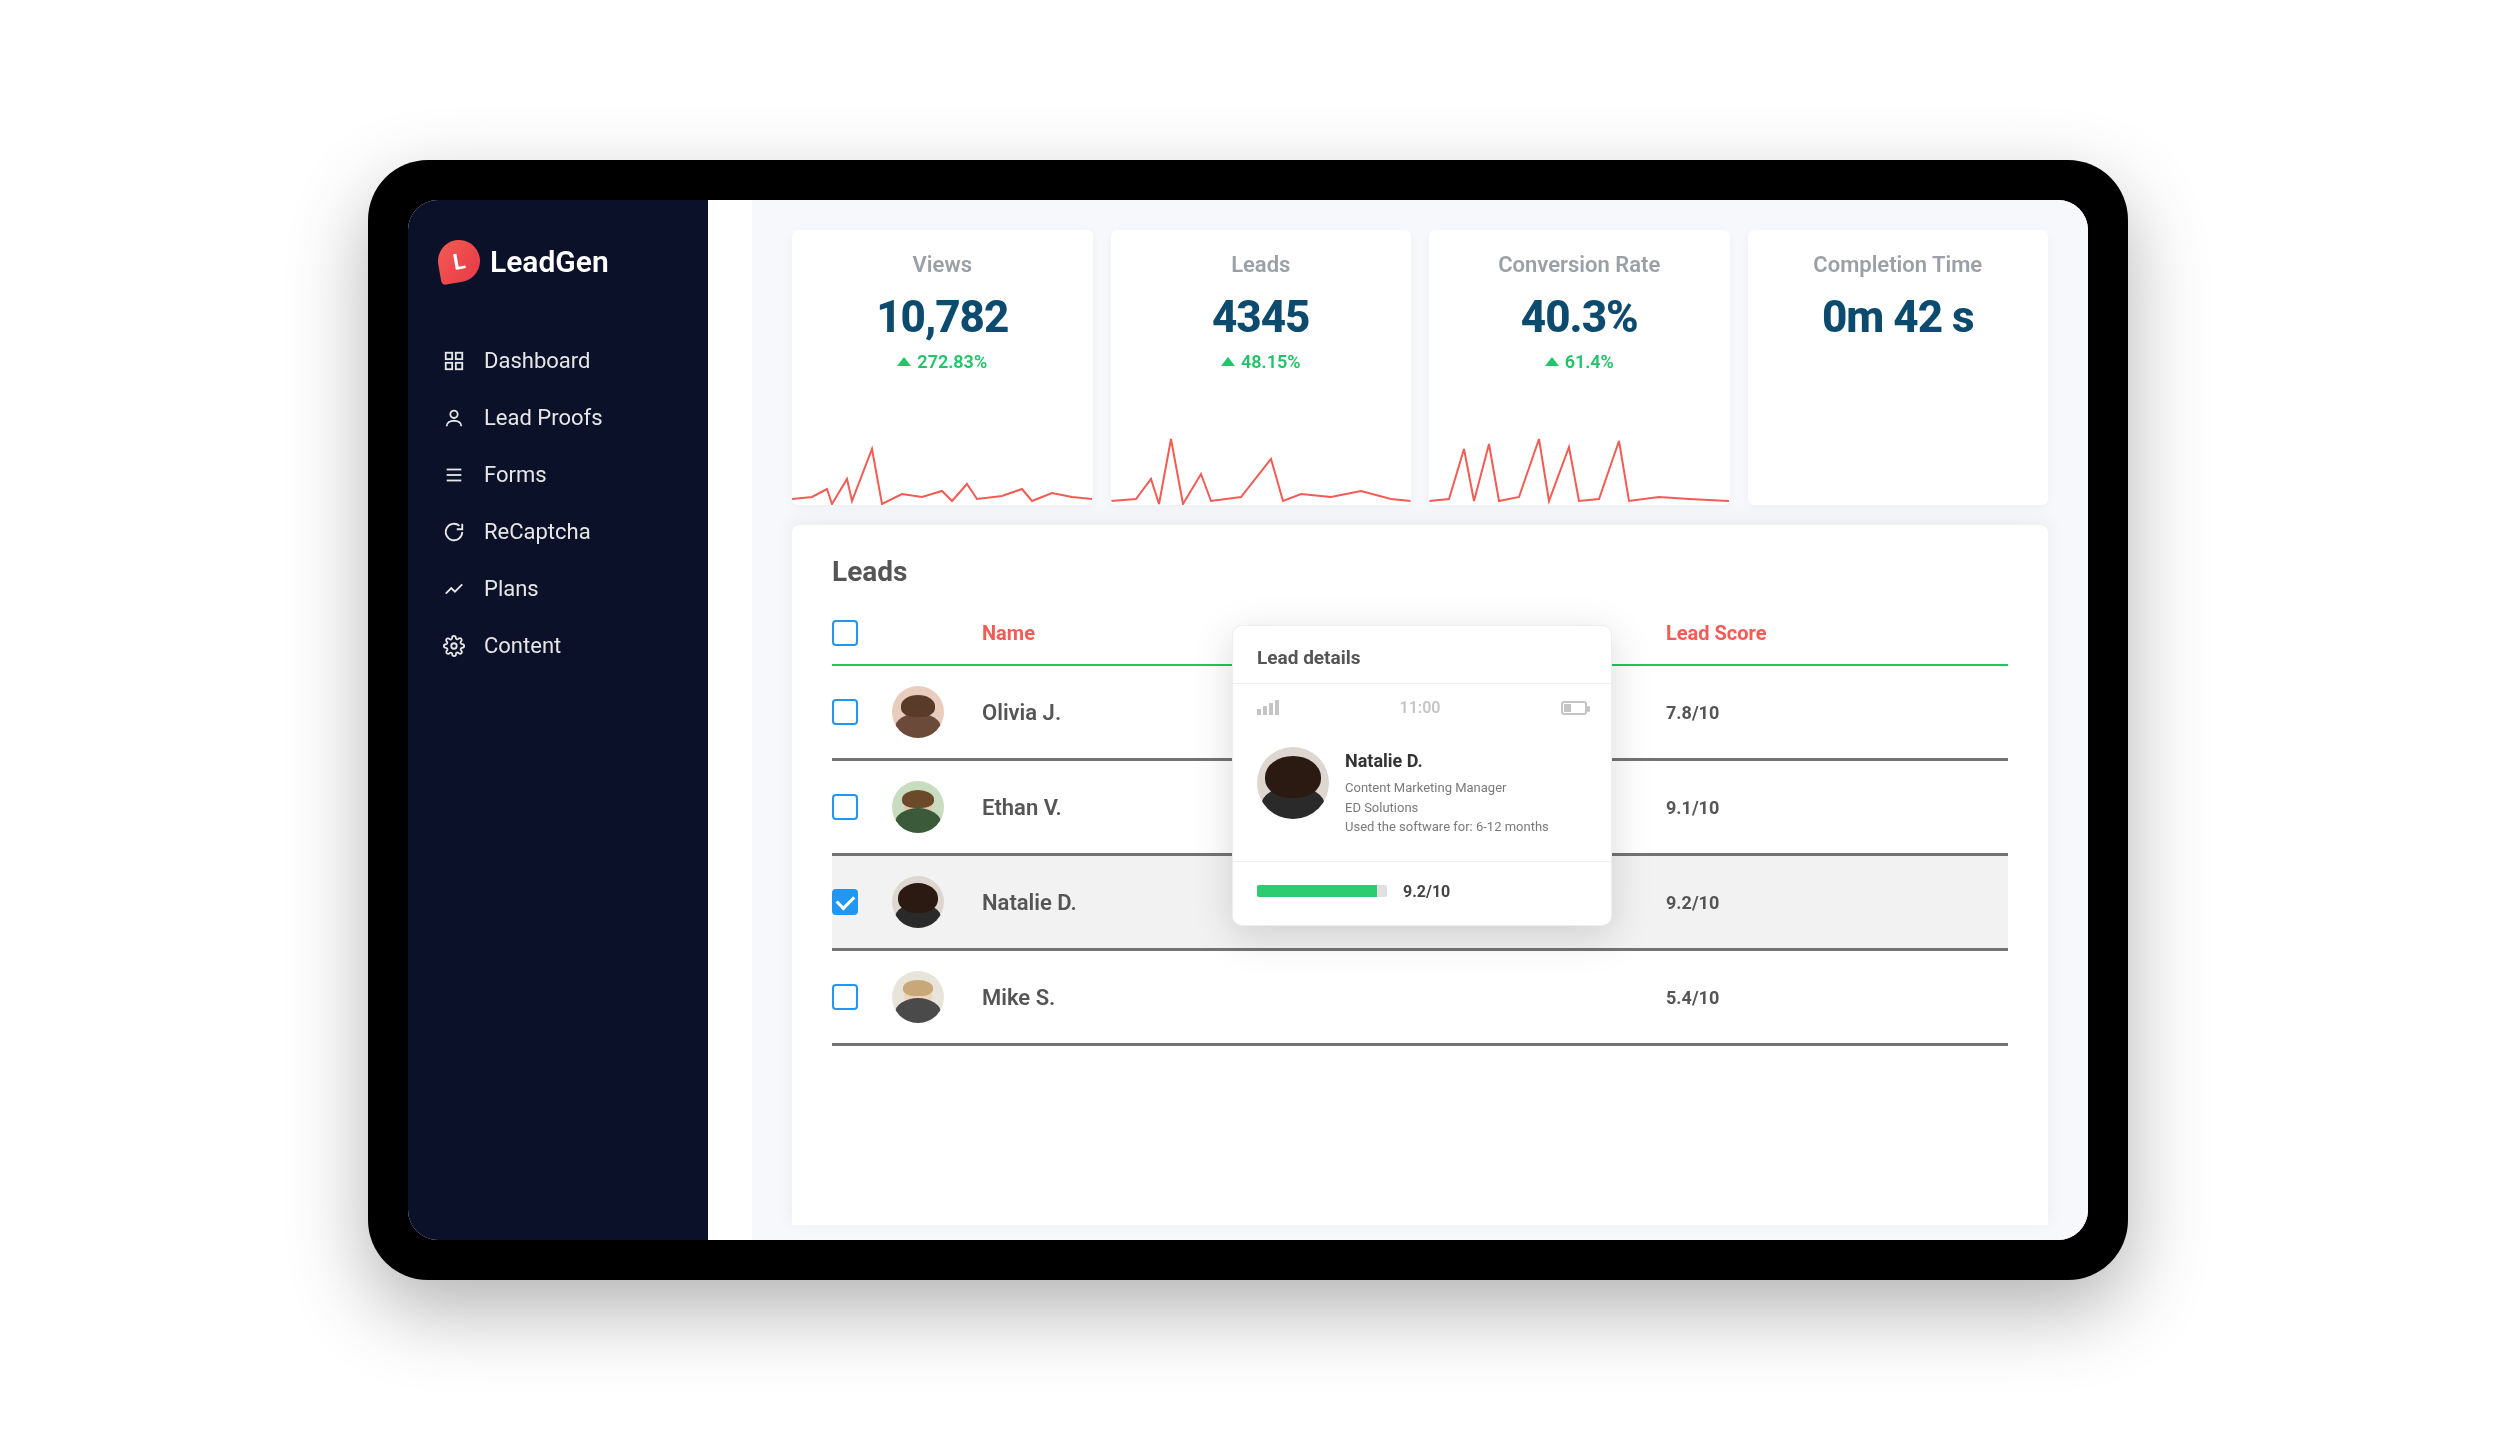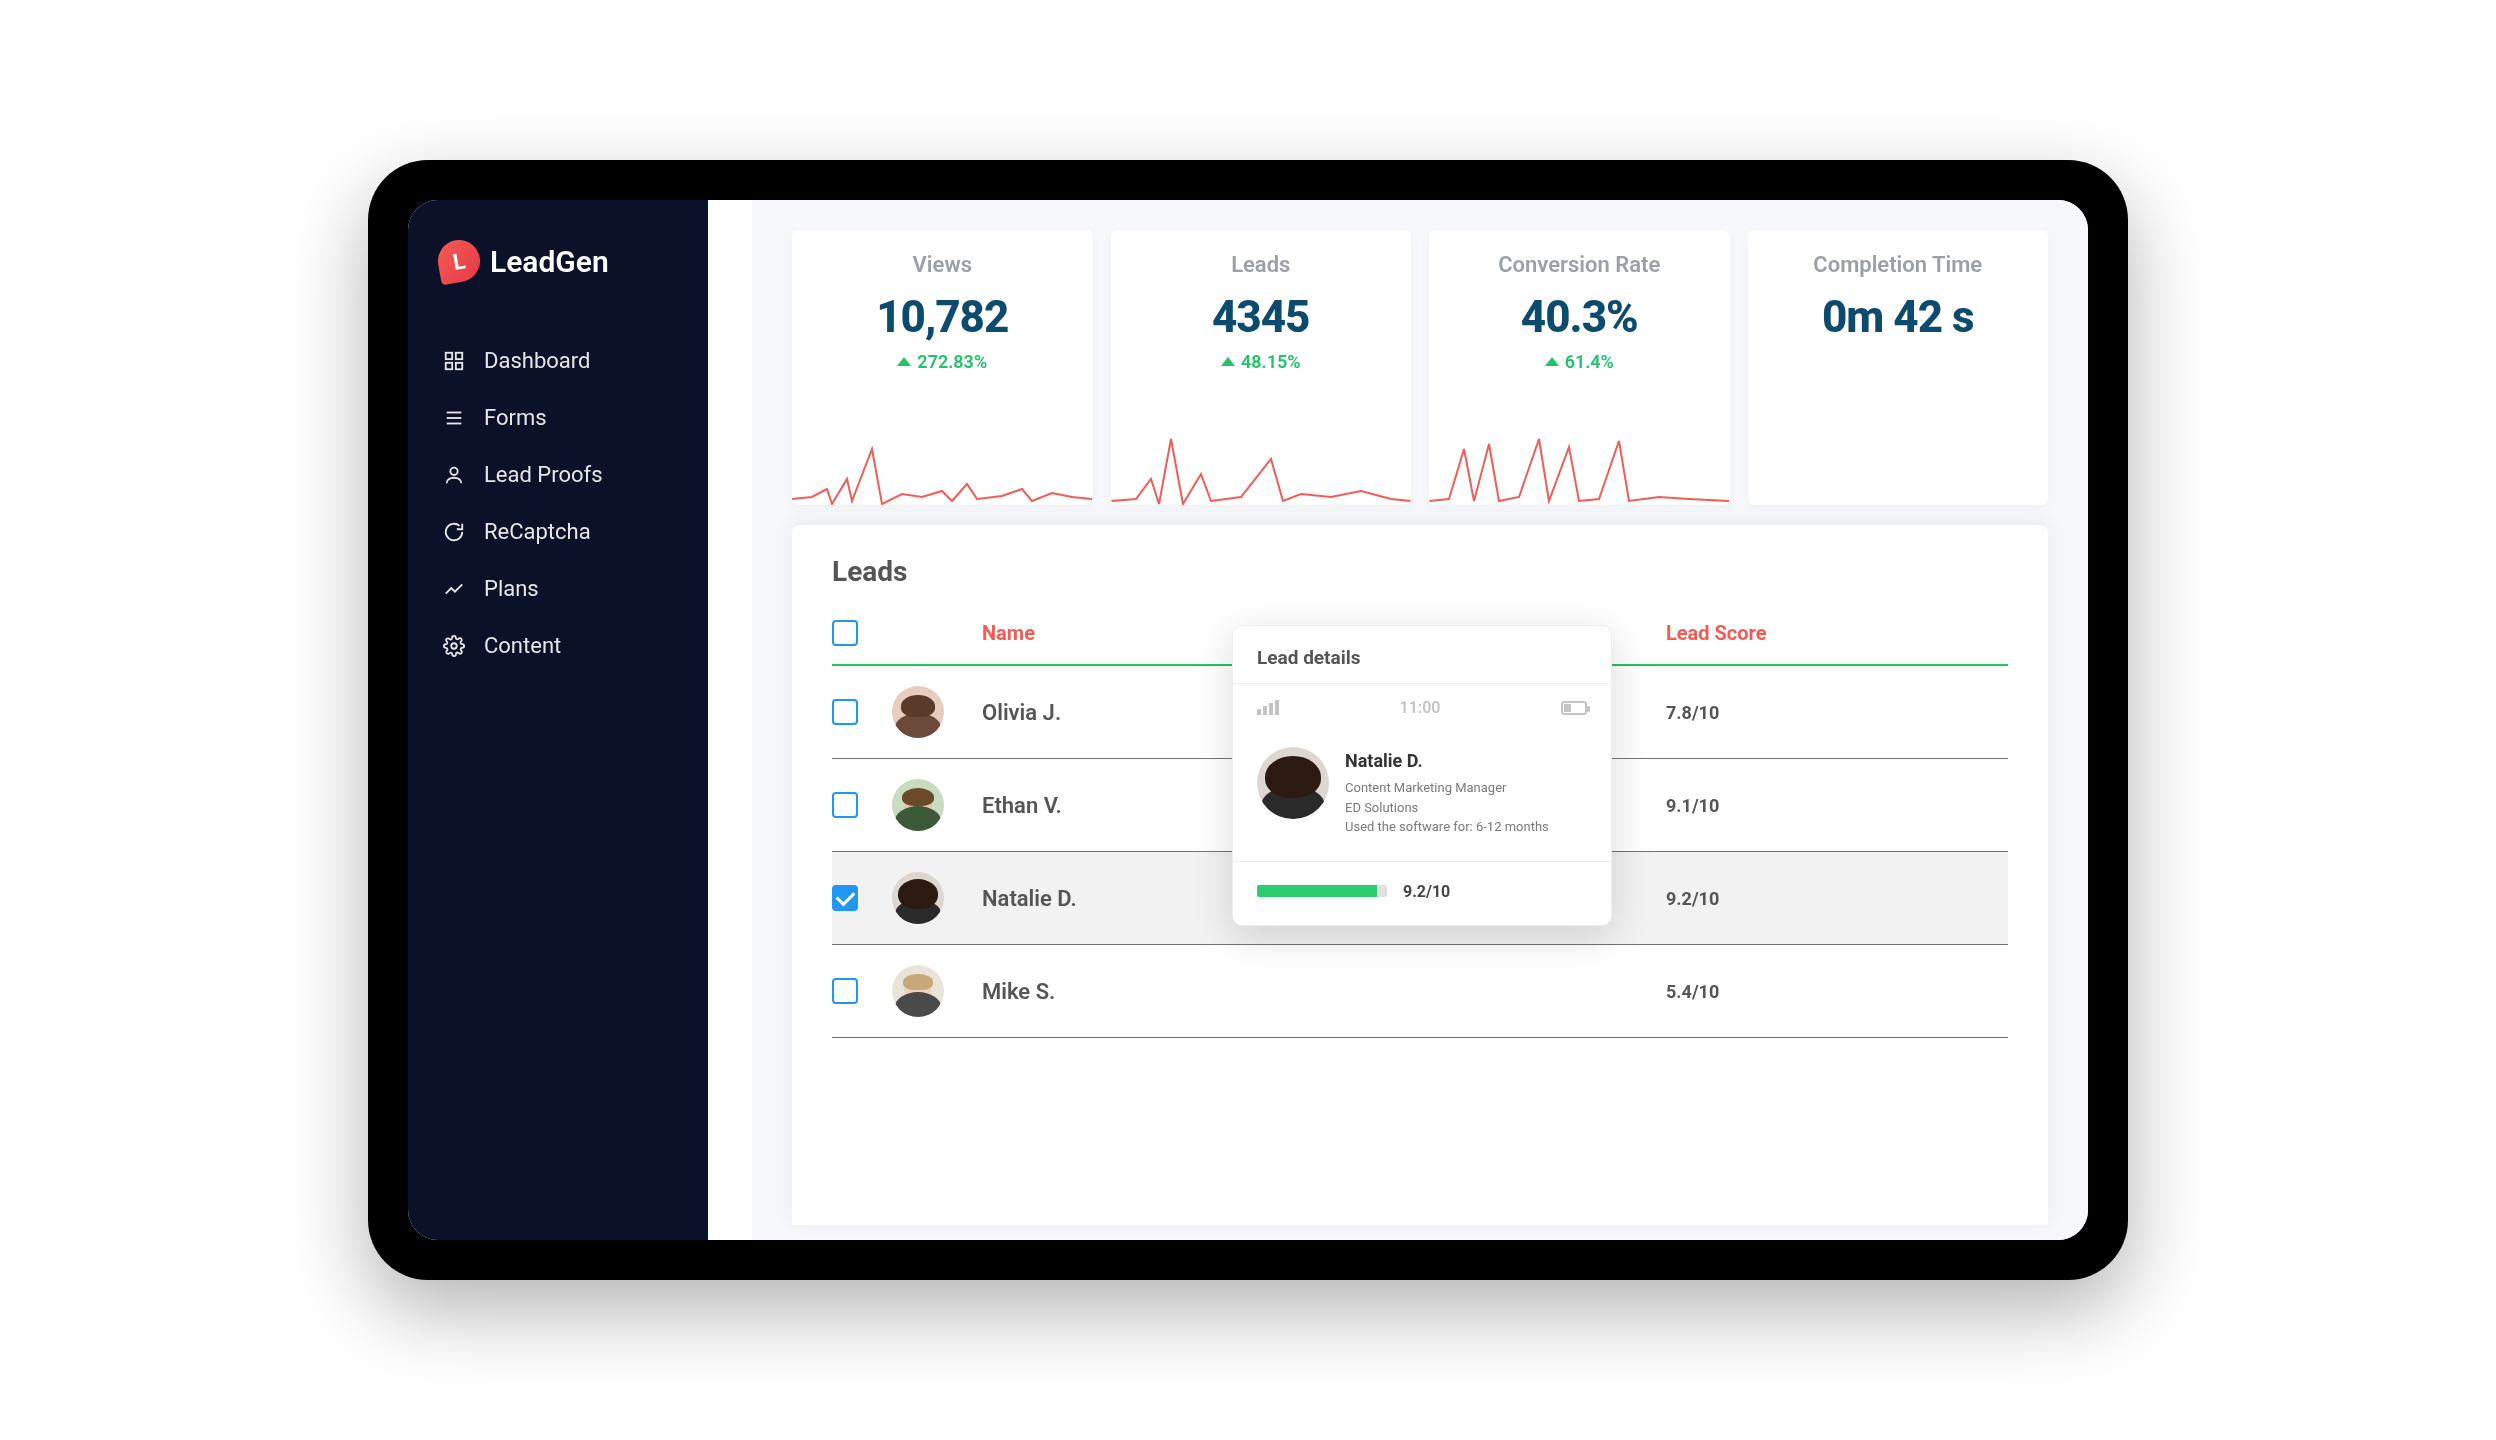--- a/index.html
+++ b/index.html
@@ -121,21 +121,21 @@
     color: #f25c54;
     font-weight: 700;
     font-size: 20px;
   }
   .leads-header .col-email { padding-left: 40px; }
   .lead-row {
     display: grid;
     grid-template-columns: 60px 90px 1fr 1fr 1fr;
     align-items: center;
     padding: 20px 0;
-    border-bottom: 1px solid #737373;
+    border-bottom: 3px solid #737373;
     font-size: 22px;
     color: #444;
   }
   .lead-row.selected { background: #f2f2f2; }
   .cbx {
     width: 26px; height: 26px; border: 2.5px solid #2196f3; border-radius: 4px; cursor:pointer; display:flex; align-items:center; justify-content:center; background:#fff;
   }
   .cbx.checked { background:#2196f3; }
   .cbx.checked::after { content:""; width:8px; height:14px; border:solid #fff; border-width:0 3px 3px 0; transform: rotate(45deg); margin-top:-3px;}
   .avatar {
@@ -194,35 +194,35 @@
                 <rect x="14" y="3" width="7" height="7"></rect>
                 <rect x="3" y="14" width="7" height="7"></rect>
                 <rect x="14" y="14" width="7" height="7"></rect>
               </svg>
           </span>
           <span>Dashboard</span>
         </div>
         <div class="nav-item">
           <span class="icon">
             <svg width="22" height="22" viewBox="0 0 24 24" fill="none" stroke-width="2">
+                <circle cx="12" cy="8" r="4"></circle>
+                <path d="M4 21c0-4 4-6 8-6s8 2 8 6"></path>
+              </svg>
+          </span>
+          <span>Lead Proofs</span>
+        </div>
+        <div class="nav-item">
+          <span class="icon">
+            <svg width="22" height="22" viewBox="0 0 24 24" fill="none" stroke-width="2">
                 <line x1="4" y1="6" x2="20" y2="6"></line>
                 <line x1="4" y1="12" x2="20" y2="12"></line>
                 <line x1="4" y1="18" x2="20" y2="18"></line>
               </svg>
           </span>
           <span>Forms</span>
-        </div>
-        <div class="nav-item">
-          <span class="icon">
-            <svg width="22" height="22" viewBox="0 0 24 24" fill="none" stroke-width="2">
-                <circle cx="12" cy="8" r="4"></circle>
-                <path d="M4 21c0-4 4-6 8-6s8 2 8 6"></path>
-              </svg>
-          </span>
-          <span>Lead Proofs</span>
         </div>
         <div class="nav-item">
           <span class="icon">
             <svg width="22" height="22" viewBox="0 0 24 24" fill="none" stroke-width="2">
                 <path d="M21 12a9 9 0 1 1-3-6.7"></path>
                 <polyline points="21 3 21 9 15 9"></polyline>
               </svg>
           </span>
           <span>ReCaptcha</span>
         </div>

